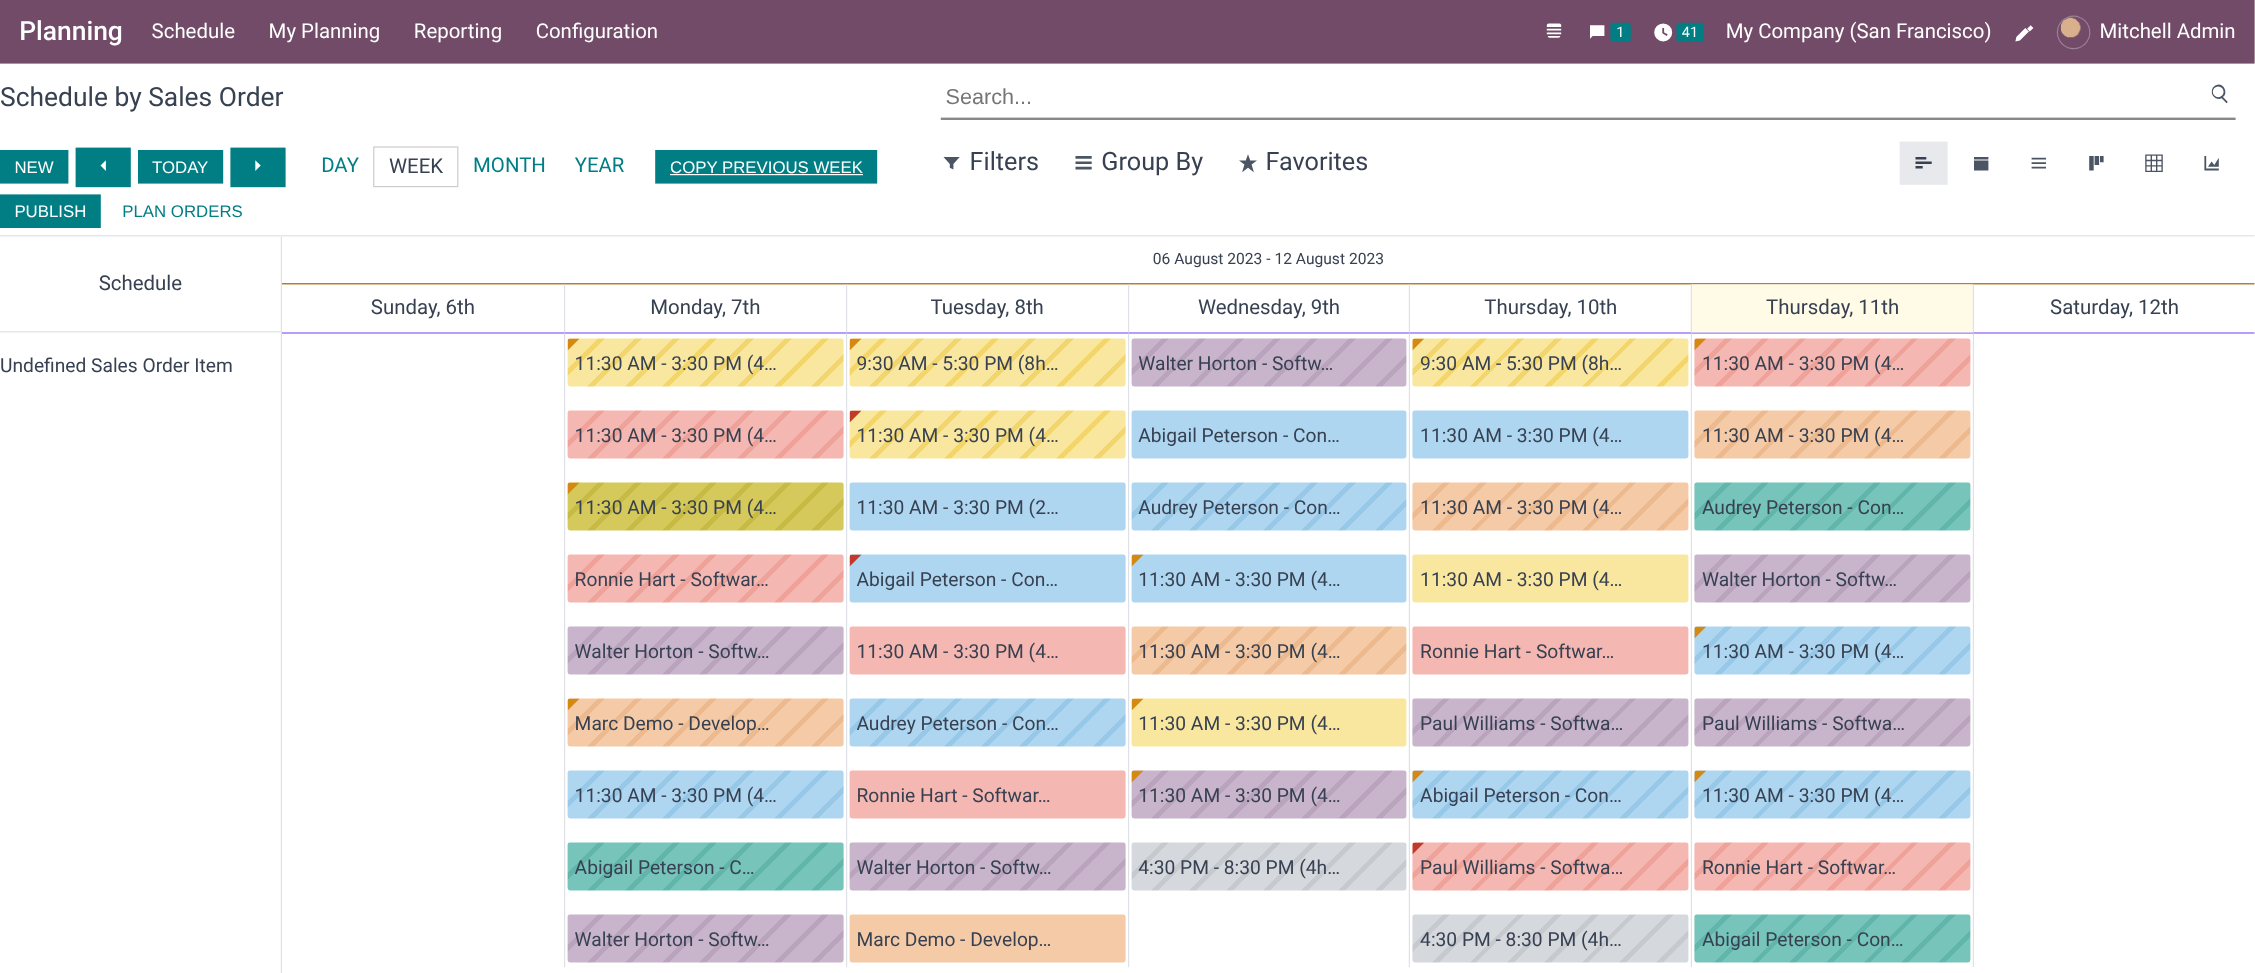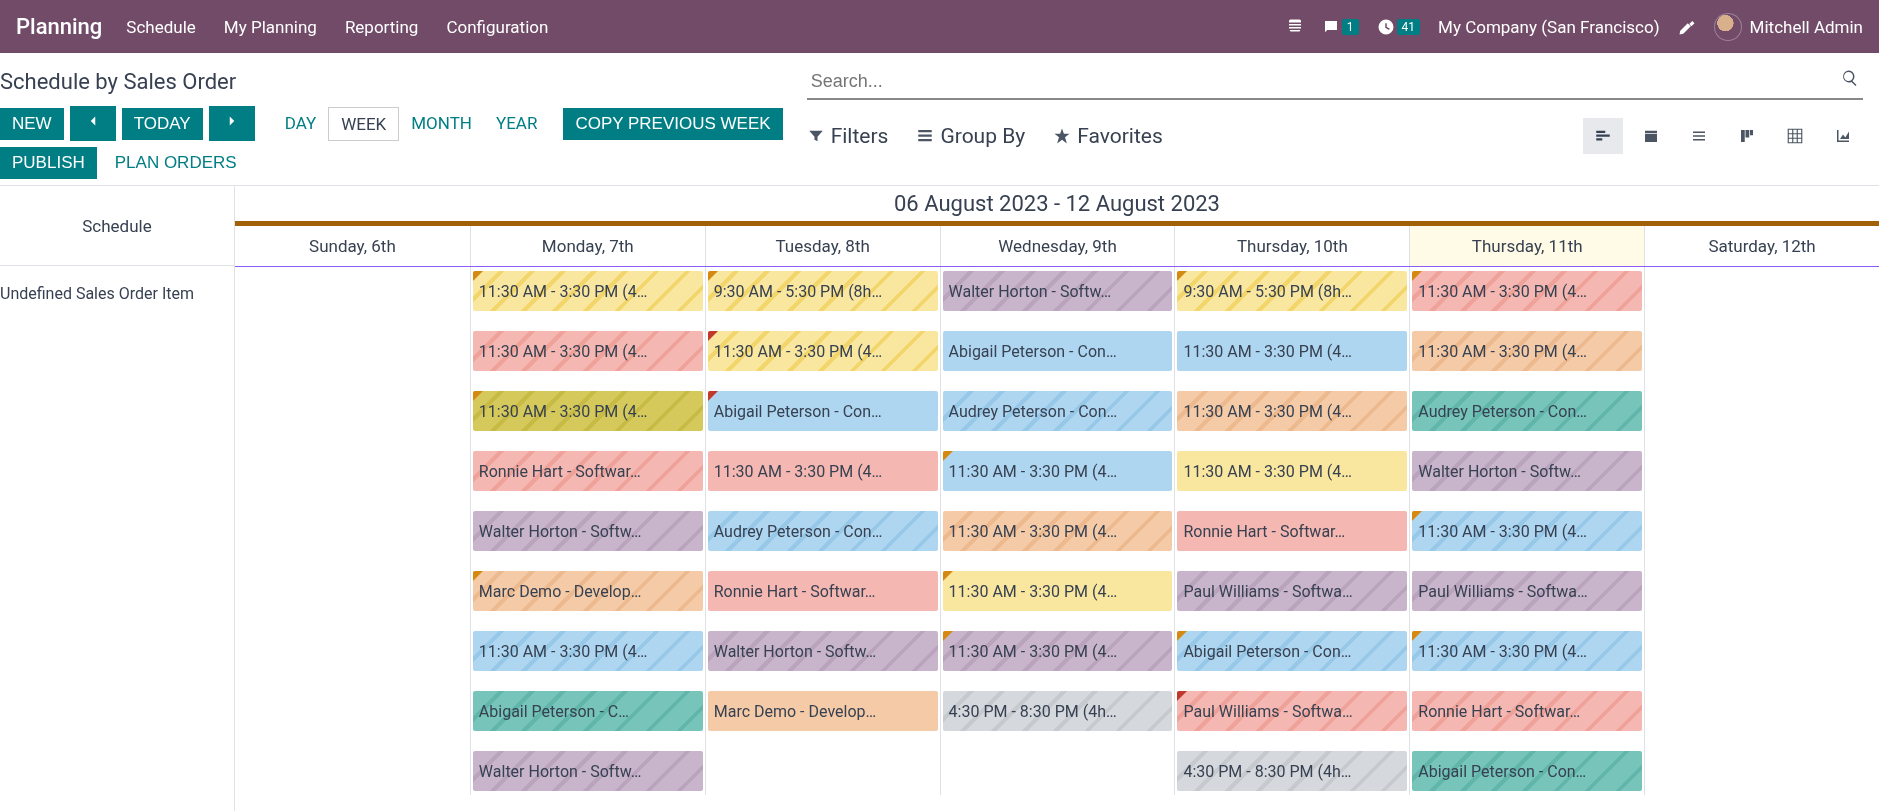--- a/index.html
+++ b/index.html
@@ -13,23 +13,23 @@
 .topnav .spacer { flex: 1; }
 .topnav .right { display: flex; align-items: center; gap: 18px; font-size: 17px; }
 .topnav .iconbtn { position: relative; display: flex; align-items: center; cursor: pointer; }
 .topnav .badge { background: #017E84; color: #fff; font-size: 12px; padding: 1px 5px; border-radius: 2px; margin-left: 2px; }
 .topnav .avatar { width: 28px; height: 28px; border-radius: 50%; background: radial-gradient(circle at 40% 35%, #d9b08c 35%, #714B67 36%); border:1px solid rgba(255,255,255,.3);}
 .topnav svg { fill: #fff; }
 
 
 .subhead { display: flex; align-items: flex-start; padding: 12px 0 0 0; }
 .subhead-left { padding-left: 0; }
-.breadcrumb { font-size: 22px; color: #374151; margin: 4px 0 12px 0; }
+.breadcrumb { font-size: 22px; color: #374151; margin: 4px 0 28px 0; }
 .ctrl-row { display: flex; flex-wrap: wrap; gap: 6px; align-items: center; margin-bottom: 6px; }
-.btn { padding: 6px 12px; font-size: 17px; border: none; cursor: pointer; background: #e7e9ed; color: #374151; }
+.btn { padding: 6px 12px; font-size: 14px; border: none; cursor: pointer; background: #e7e9ed; color: #374151; }
 .btn.teal { background: #017E84; color: #fff; }
 .btn.iconbtn { padding: 6px 14px; }
 .range-tabs { display: flex; gap: 0; }
 .range-tabs .tab { padding: 6px 12px; font-size: 17px; color: #017E84; cursor: pointer; }
 .range-tabs .tab.active { background: #fff; border: 1px solid #ccc; color: #374151; }
 .btn.linklike { background: transparent; color: #017E84; }
 
 .subhead-right { flex: 1; padding: 0 16px 0 24px; }
 .search-wrap { position: relative; border-bottom: 2px solid #888; margin-bottom: 18px; }
 .search-wrap input { width: 100%; border: none; outline: none; font-size: 18px; padding: 6px 28px 6px 4px; background: transparent; }
@@ -39,21 +39,21 @@
 .viewswitch { margin-left: auto; display: flex; gap: 8px; align-items: center; }
 .viewswitch .vbtn { width: 40px; height: 36px; display:flex; align-items:center; justify-content:center; cursor:pointer; color:#4b5563;}
 .viewswitch .vbtn.active { background: #e7e9ed; }
 
 
 .gantt { border-top: 1px solid #dee2e6; display: flex; height: calc(811px - 53px - 130px); overflow: hidden; }
 .gantt-left { width: 235px; border-right: 1px solid #dee2e6; flex-shrink: 0; }
 .gantt-left .colhead { height: 80px; display:flex; align-items:center; justify-content:center; font-size: 17px; border-bottom: 1px solid #dee2e6; }
 .gantt-left .rowlabel { padding: 18px 8px 8px 0; font-size: 16px; color:#374151; }
 .gantt-right { flex: 1; overflow-y: auto; overflow-x: hidden; position: relative; }
-.date-range { height: 40px; display:flex; align-items:center; justify-content:center; font-size: 22px; border-bottom: 5px solid #a16207; }
+.date-range { height: 40px; display:flex; align-items:center; justify-content:center; font-size: 13px; border-bottom: 1px solid #a16207; }
 .day-headers { display: grid; grid-template-columns: repeat(7, 1fr); border-bottom: 1px solid #8b5cf6; }
 .day-headers .dh { height: 40px; display:flex; align-items:center; justify-content:center; font-size: 17px; border-left: 1px solid #dee2e6; }
 .day-headers .dh:first-child { border-left: none; }
 .day-headers .dh.today { background: #fffbe6; }
 .grid-body { display: grid; grid-template-columns: repeat(7, 1fr); min-height: 500px; }
 .daycol { border-left: 1px solid #dee2e6; padding: 4px 2px; display: flex; flex-direction: column; gap: 20px; }
 .daycol:first-child { border-left:none; }
 .slot { position: relative; height: 40px; border-radius: 2px; padding: 0 6px; font-size: 16px; color: #374151; display:flex; align-items:center; white-space: nowrap; overflow: hidden; text-overflow: ellipsis; cursor:pointer; }
 .slot .corner { position:absolute; top:0; left:0; width:0; height:0; border-style:solid; border-width: 10px 10px 0 0; }
 
@@ -129,21 +129,21 @@
         <svg class="icon" viewBox="0 0 24 24" style="fill:#fff;">
             <path d="M9 6l6 6-6 6z"></path>
           </svg>
       </button>
       <div class="range-tabs" style="margin-left:12px;">
         <span class="tab">DAY</span>
         <span class="tab active">WEEK</span>
         <span class="tab">MONTH</span>
         <span class="tab">YEAR</span>
       </div>
-      <button class="btn teal" style="margin-left:8px;">COPY PREVIOUS WEEK</button>
+      <button class="btn teal" style="margin-left:8px;text-decoration:underline;">COPY PREVIOUS WEEK</button>
     </div>
     <div class="ctrl-row">
       <button class="btn teal">PUBLISH</button>
       <button class="btn linklike">PLAN ORDERS</button>
     </div>
   </div>
 
   <div class="subhead-right">
     <div class="search-wrap">
       <input placeholder="Search..." style="">
@@ -261,20 +261,23 @@
         <div class="daycol">
           <div class="slot c-yellow stripe">
             <span class="corner k-orange"></span>
             <span>9:30 AM - 5:30 PM (8h…</span>
           </div>
           <div class="slot c-yellow stripe">
             <span class="corner k-red"></span>
             <span>11:30 AM - 3:30 PM (4…</span>
           </div>
           <div class="slot c-blue">
+            <span>11:30 AM - 3:30 PM (2…</span>
+          </div>
+          <div class="slot c-blue">
             <span class="corner k-red"></span>
             <span>Abigail Peterson - Con…</span>
           </div>
           <div class="slot c-pink">
             <span>11:30 AM - 3:30 PM (4…</span>
           </div>
           <div class="slot c-blue stripe">
             <span>Audrey Peterson - Con…</span>
           </div>
           <div class="slot c-pink">

